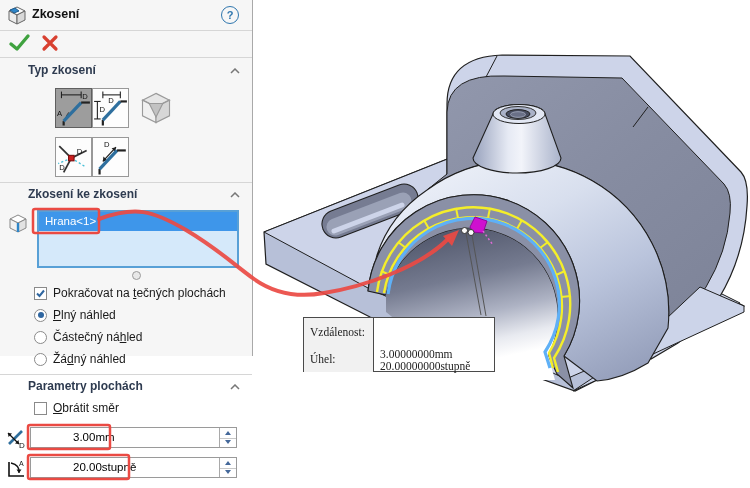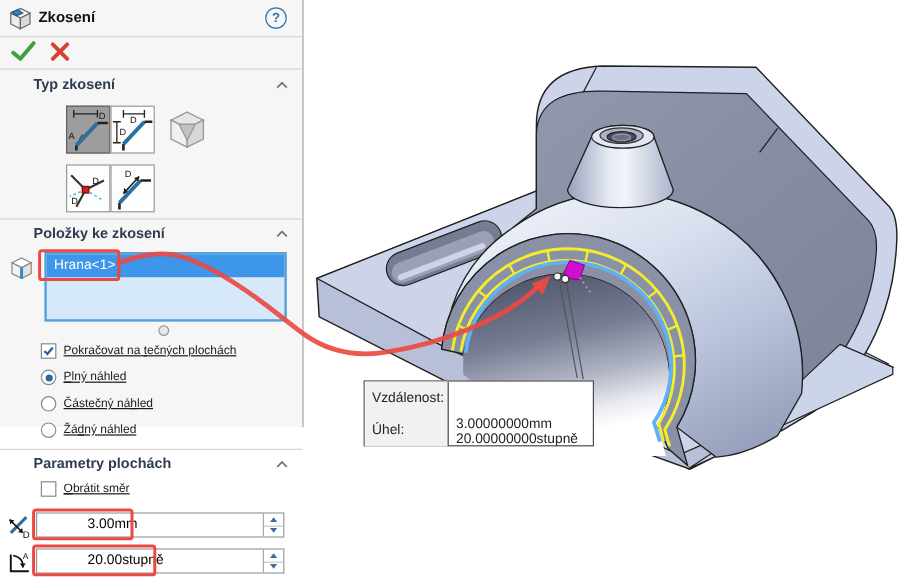--- a/index.html
+++ b/index.html
@@ -5,21 +5,21 @@
   html,body{margin:0;padding:0;background:#fff;}
   .screen{position:relative;width:750px;height:488px;overflow:hidden;background:#fff;
           font-family:"Liberation Sans",sans-serif;-webkit-font-smoothing:antialiased;}
   
   .model-svg{position:absolute;left:0;top:0;z-index:1;}
   
   .callout{position:absolute;left:303px;top:317px;width:190px;height:53px;z-index:5;
            background:#fff;border:1px solid #4a4a4a;display:grid;grid-template-columns:70px 1fr;font-size:11.5px;color:#222;}
   .callout .lblcol{background:#f1f1f1;border-right:1px solid #4a4a4a;display:flex;flex-direction:column;}
   .callout .valcol{display:flex;flex-direction:column;margin-top:30px;}
-  .callout .crow{flex:1;display:flex;align-items:center;padding-left:6px;white-space:nowrap;}
+  .callout .crow{flex:1;display:flex;align-items:center;padding-left:6px;white-space:nowrap;font-family:Liberation Serif, serif;}
   
   .pm{position:absolute;left:0;top:0;width:252px;height:356px;background:#f6f6f6;
       border-right:1px solid #a9a9a9;z-index:10;color:#1a1a1a;}
   .pm-h{position:absolute;left:0;top:0;width:100%;height:30px;border-bottom:1px solid #d6d6d6;}
   .pm-icon{position:absolute;left:6px;top:4px;}
   .pm-title{position:absolute;left:32px;top:7px;font-size:12.5px;font-weight:bold;color:#111;}
   .help{position:absolute;right:13px;top:6px;width:16px;height:16px;border:1.6px solid #2f76ae;border-radius:50%;
         color:#2f76ae;font-weight:bold;font-size:11px;text-align:center;line-height:16px;}
   .acts{position:absolute;left:0;top:30px;width:100%;height:27px;border-bottom:1px solid #d6d6d6;}
   .okb{position:absolute;left:8px;top:3px;width:24px;height:20px;}
@@ -30,21 +30,21 @@
   .div{position:absolute;left:0;width:100%;border-top:1px solid #d6d6d6;}
   .tbtn{position:absolute;width:37px;height:40px;background:#fdfdfd;border:1px solid #989898;box-sizing:border-box;}
   .tbtn.sel{background:#9d9d9d;border:1px solid #5f5f5f;}
   .tbtn.noborder{border:none;background:transparent;}
   .edge-ic{position:absolute;left:7px;top:212px;}
   .lbox{position:absolute;left:37px;top:210px;width:202px;height:58px;background:#d5e9fa;
         border:2px solid #58a0d6;box-sizing:border-box;}
   .lrow{height:19px;background:#3e96ea;color:#fff;font-size:11.5px;line-height:19px;padding-left:6px;}
   .rdot{position:absolute;left:132px;top:271px;width:7px;height:7px;border:1px solid #9a9a9a;
         border-radius:50%;background:#e8e8e8;}
-  .opt{position:absolute;display:flex;align-items:center;font-size:10px;text-decoration:underline;}
+  .opt{position:absolute;display:flex;align-items:center;font-size:12px;}
   .cb{width:13px;height:13px;background:#fff;border:1px solid #8a8a8a;box-sizing:border-box;margin-right:6px;flex:none;}
   .rb{width:13px;height:13px;background:#fff;border:1px solid #8a8a8a;border-radius:50%;box-sizing:border-box;
       margin-right:6px;flex:none;position:relative;}
   .rb.on::after{content:"";position:absolute;left:2.5px;top:2.5px;width:6px;height:6px;border-radius:50%;background:#2f66a0;}
   .u{text-decoration:underline;}
   .frow-ic{position:absolute;left:5px;}
   .field{position:absolute;left:30px;width:207px;height:21px;background:#fff;border:1px solid #9a9a9a;box-sizing:border-box;}
   .field .val{position:absolute;left:6px;top:0;line-height:19px;font-size:11.5px;color:#000;margin-left:36px;}
   .spin{position:absolute;right:0;top:0;width:16px;height:100%;border-left:1px solid #a9a9a9;}
   .spin .up,.spin .dn{position:absolute;left:0;width:100%;height:50%;display:flex;align-items:center;justify-content:center;}
@@ -260,21 +260,21 @@
         <polygon points="21,8 20.5,12.5 17,9" fill="#222"></polygon>
         <polyline points="6,33 6,28" fill="none" stroke="#222" stroke-width="2"></polyline>
         <line x1="6" y1="28" x2="22" y2="11" stroke="#2e6f9e" stroke-width="3"></line>
         <line x1="22" y1="11" x2="30" y2="11" stroke="#222" stroke-width="2"></line>
       </svg>
     </div>
 
     <div class="div" style="top:182px"></div>
 
     <div class="sec" style="top:184px">
-      <span class="t">Položky ke zkosení</span>
+      <span class="t">Zkosení ke zkosení</span>
       <svg class="chev" width="10" height="6" viewBox="0 0 10 6">
         <polyline points="1,5 5,1 9,5" fill="none" stroke="#777" stroke-width="1.5"></polyline>
       </svg>
     </div>
 
     <svg class="edge-ic" width="22" height="22" viewBox="0 0 22 22">
       <polygon points="11,3 19,7 11,11 3,7" fill="#fff" stroke="#888" stroke-width="1"></polygon>
       <polygon points="3,7 11,11 11,20 3,16" fill="#f2f2f2" stroke="#888" stroke-width="1"></polygon>
       <polygon points="19,7 11,11 11,20 19,16" fill="#e2e2e2" stroke="#888" stroke-width="1"></polygon>
       <line x1="11" y1="11" x2="11" y2="20" stroke="#2f86c8" stroke-width="2.4"></line>

